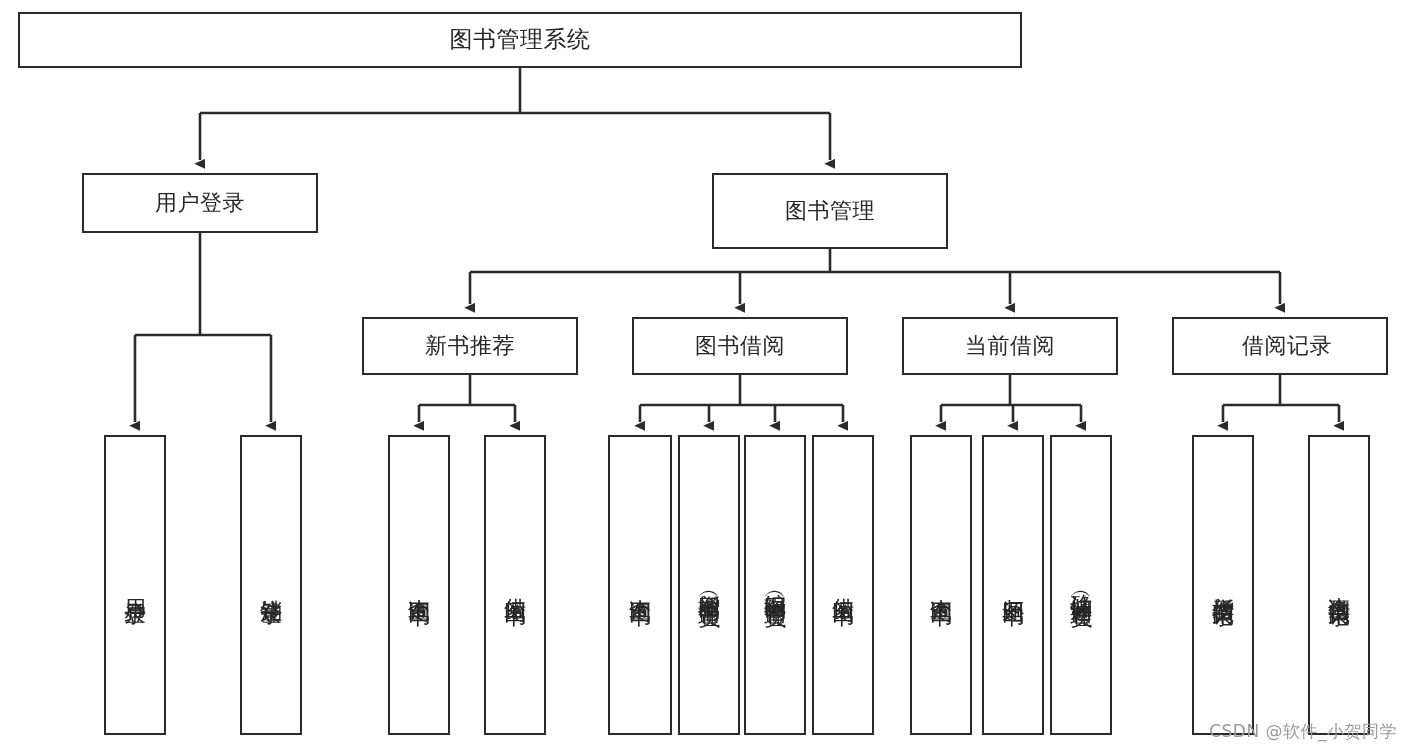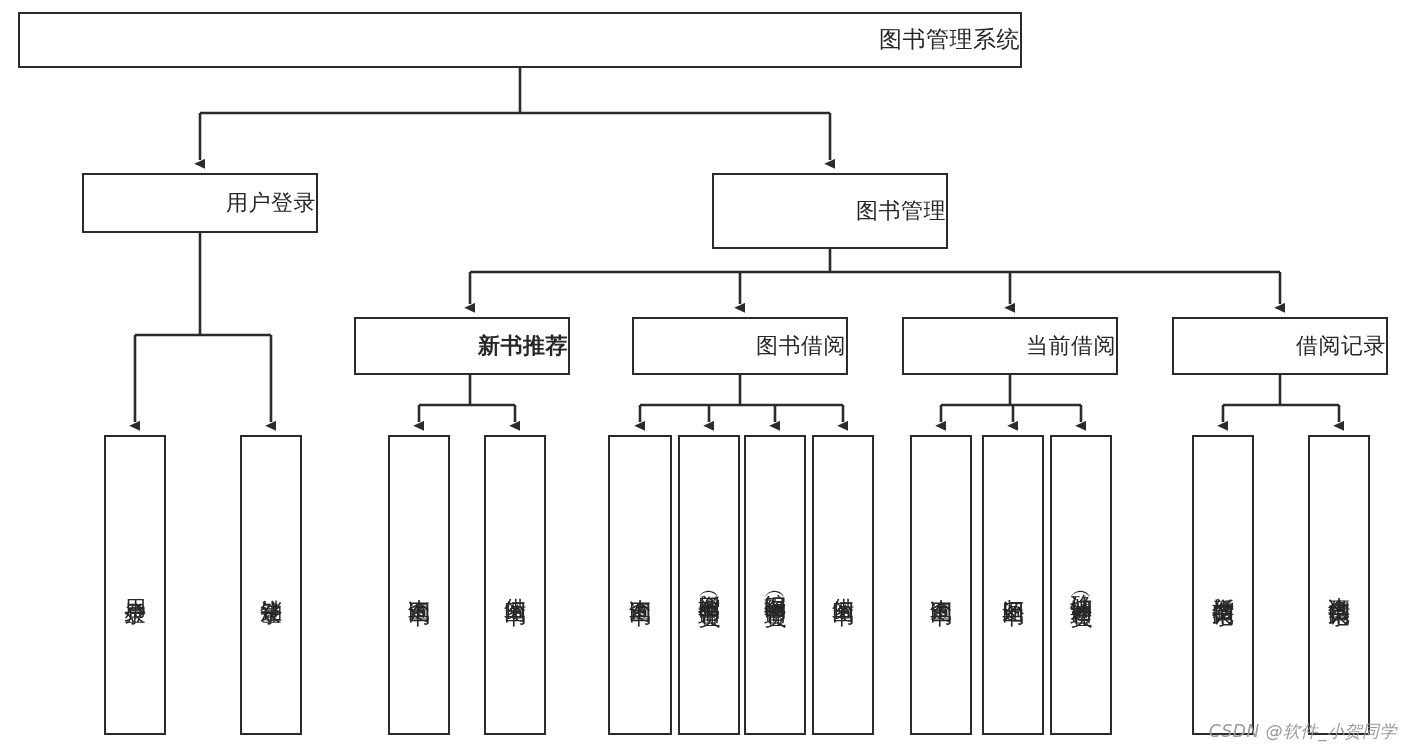--- a/index.html
+++ b/index.html
@@ -26,21 +26,21 @@
     height: 747px;
     pointer-events: none;
   }
   .node {
     position: absolute;
     box-sizing: border-box;
     border: 2px solid #2b2b2b;
     background: #ffffff;
     display: flex;
     align-items: center;
-    justify-content: flex-end;
+    justify-content: center;
     color: #262626;
   }
   .node.root {
     font-size: 23px;
   }
   .node.level2 {
     font-size: 22px;
   }
   .node.leaf {
     font-size: 22px;
@@ -62,21 +62,20 @@
     text-align: center;
   }
   #watermark {
     position: absolute;
     right: 8px;
     bottom: 4px;
     font-size: 17px;
     color: #9a9a9a;
     white-space: nowrap;
     letter-spacing: 0.5px;
-    font-style: italic;
   }
 </style>
 </head>
 <body>
 
 <div id="canvas">
 
   <svg class="connectors" viewBox="0 0 1405 747" xmlns="http://www.w3.org/2000/svg">
     <defs>
       <marker id="arrow" markerWidth="10" markerHeight="11" refX="1.2" refY="5.2" orient="auto" markerUnits="userSpaceOnUse">
@@ -131,21 +130,21 @@
     <span class="label-h">图书管理系统</span>
   </div>
 
   <div class="node level2" style="left: 82px; top: 173px; width: 236px; height: 60px;">
     <span class="label-h">用户登录</span>
   </div>
   <div class="node level2" style="left: 712px; top: 173px; width: 236px; height: 76px;">
     <span class="label-h">图书管理</span>
   </div>
 
-  <div class="node level2" style="left: 354px; top: 317px; width: 216px; height: 58px; font-weight: bold;">
+  <div class="node level2" style="left: 362px; top: 317px; width: 216px; height: 58px;">
     <span class="label-h">新书推荐</span>
   </div>
   <div class="node level2" style="left: 902px; top: 317px; width: 216px; height: 58px;">
     <span class="label-h">当前借阅</span>
   </div>
   <div class="node level2" style="left: 632px; top: 317px; width: 216px; height: 58px;">
     <span class="label-h">图书借阅</span>
   </div>
   <div class="node level2" style="left: 1172px; top: 317px; width: 216px; height: 58px; padding-left: 14px;">
     <span class="label-h">借阅记录</span>

